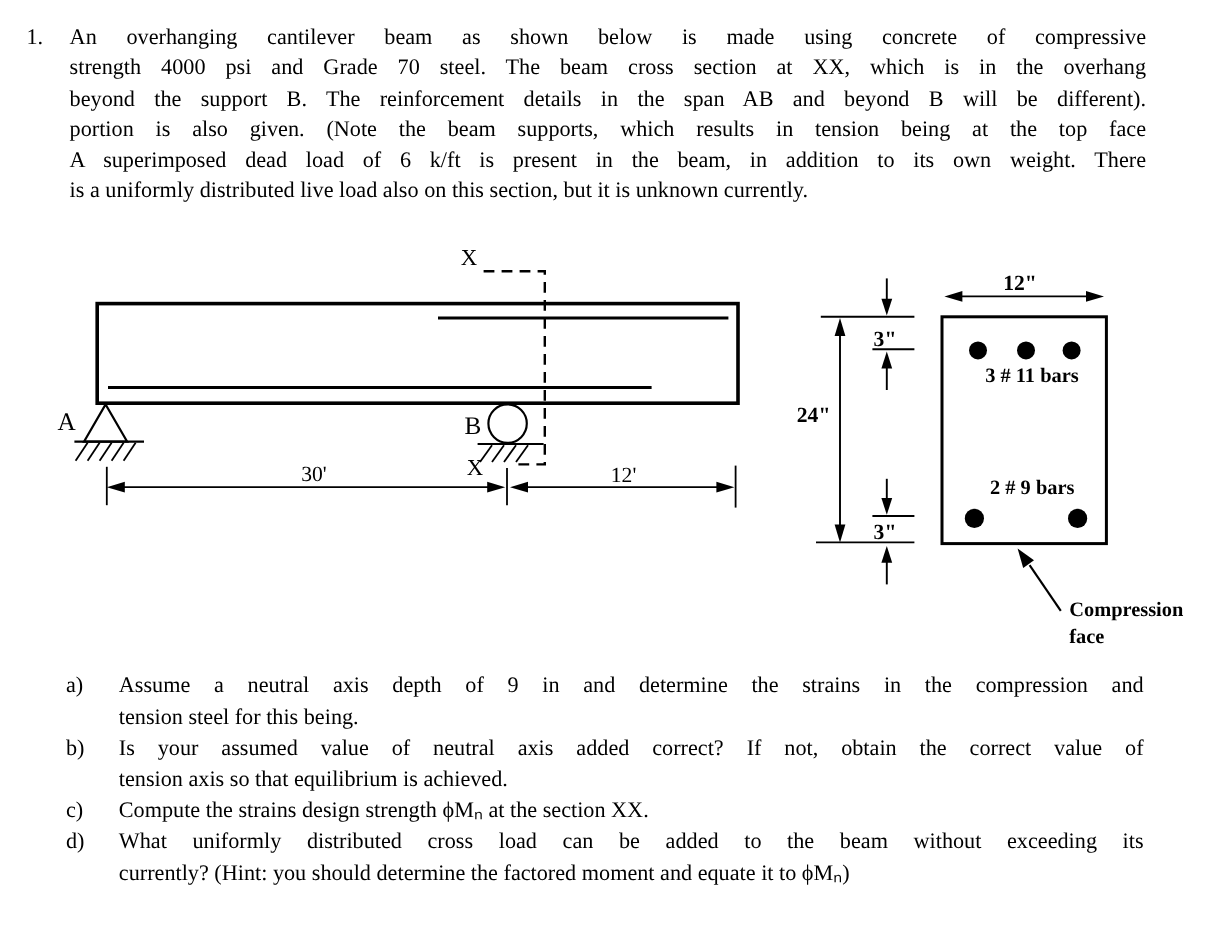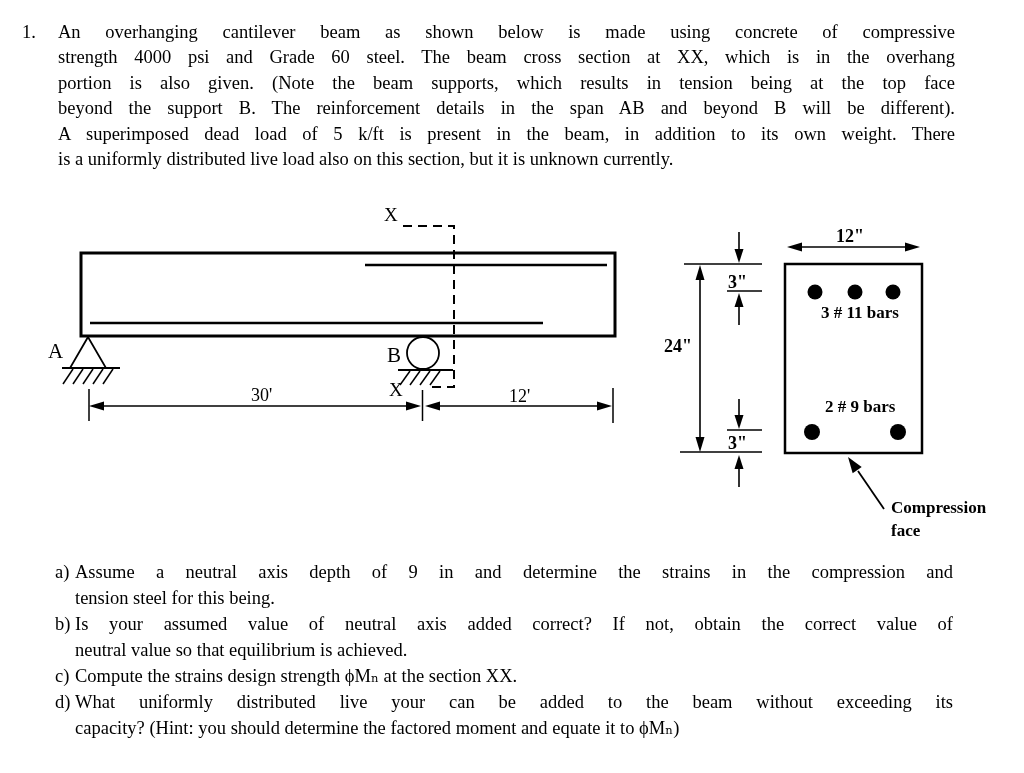--- a/index.html
+++ b/index.html
@@ -5,41 +5,41 @@
   html,body{margin:0;padding:0;}
   body{
     width:1024px;height:773px;position:relative;background:#ffffff;
     font-family:"Liberation Serif","DejaVu Serif",serif;color:#000;
     overflow:hidden;
   }
   .problem{position:absolute;left:22px;top:20px;width:933px;font-size:18.5px;line-height:25.4px;}
   .pnum{position:absolute;left:0;top:0;}
   .ptext{margin-left:36px;}
   .jl{text-align:justify;text-align-last:justify;}
-  .ll{text-align:left;}
+  .ll{text-align:left;font-family:Liberation Serif, serif;}
   .parts{position:absolute;left:55px;top:559px;width:898px;font-size:18.5px;line-height:26px;}
   .part{position:relative;}
   .plabel{position:absolute;left:0;top:0;}
-  .plines{margin-left:20px;}
+  .plines{margin-left:44px;}
   svg{position:absolute;left:0;top:0;pointer-events:none;}
   .ink{stroke:#000;fill:none;}
   .dlabel{font-family:"Liberation Serif","DejaVu Serif",serif;fill:#000;stroke:none;}
   .sect{font-weight:600;}
 </style>
 </head>
 <body>
 
 <div class="problem">
   <div class="pnum">1.</div>
   <div class="ptext">
     <div class="jl">An overhanging cantilever beam as shown below is made using concrete of compressive</div>
-    <div class="jl">strength 4000 psi and Grade 60 steel. The beam cross section at XX, which is in the overhang</div>
+    <div class="jl">strength 4000 psi and Grade 70 steel. The beam cross section at XX, which is in the overhang</div>
+    <div class="jl">beyond the support B. The reinforcement details in the span AB and beyond B will be different).</div>
     <div class="jl">portion is also given. (Note the beam supports, which results in tension being at the top face</div>
-    <div class="jl">beyond the support B. The reinforcement details in the span AB and beyond B will be different).</div>
-    <div class="jl">A superimposed dead load of 5 k/ft is present in the beam, in addition to its own weight. There</div>
+    <div class="jl">A superimposed dead load of 6 k/ft is present in the beam, in addition to its own weight. There</div>
     <div class="ll">is a uniformly distributed live load also on this section, but it is unknown currently.</div>
   </div>
 </div>
 
 <svg width="1024" height="773" viewBox="0 0 1024 773">
 
   <g>
     <rect class="ink" x="81" y="253" width="534" height="83" stroke-width="3"></rect>
     <line class="ink" x1="365" y1="265" x2="607" y2="265" stroke-width="2.5"></line>
     <line class="ink" x1="90" y1="323" x2="543" y2="323" stroke-width="2.5"></line>
@@ -155,29 +155,29 @@
     <div class="plabel">a)</div>
     <div class="plines">
       <div class="jl">Assume a neutral axis depth of 9 in and determine the strains in the compression and</div>
       <div class="ll">tension steel for this being.</div>
     </div>
   </div>
   <div class="part">
     <div class="plabel">b)</div>
     <div class="plines">
       <div class="jl">Is your assumed value of neutral axis added correct? If not, obtain the correct value of</div>
-      <div class="ll">neutral value so that equilibrium is achieved.</div>
+      <div class="ll">tension axis so that equilibrium is achieved.</div>
     </div>
   </div>
   <div class="part">
     <div class="plabel">c)</div>
     <div class="plines">
       <div class="ll">Compute the strains design strength ϕMₙ at the section XX.</div>
     </div>
   </div>
   <div class="part">
     <div class="plabel">d)</div>
     <div class="plines">
-      <div class="jl">What uniformly distributed live your can be added to the beam without exceeding its</div>
-      <div class="ll">capacity? (Hint: you should determine the factored moment and equate it to ϕMₙ)</div>
+      <div class="jl">What uniformly distributed cross load can be added to the beam without exceeding its</div>
+      <div class="ll">currently? (Hint: you should determine the factored moment and equate it to ϕMₙ)</div>
     </div>
   </div>
 </div>
 
 </body></html>

